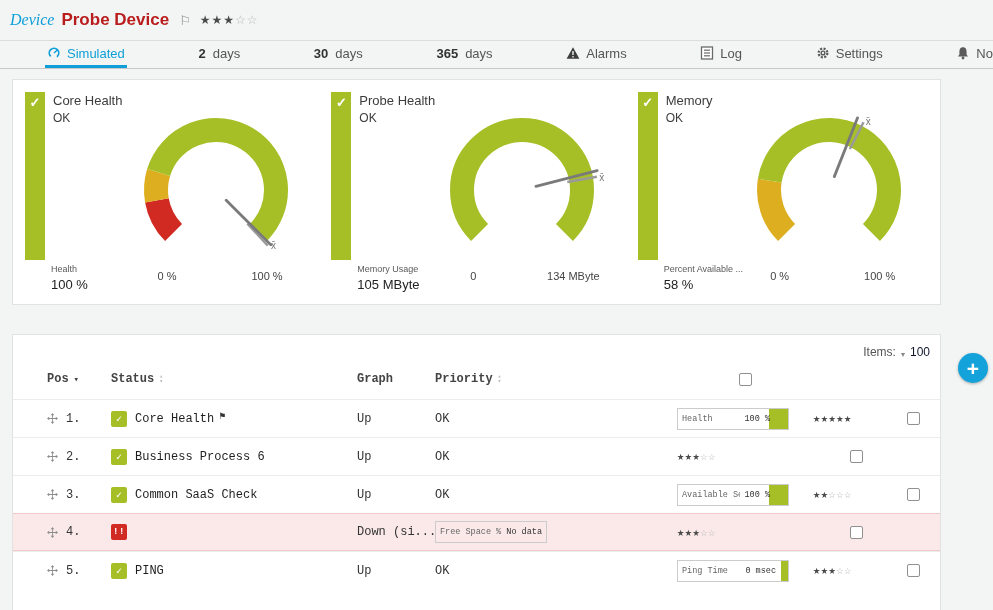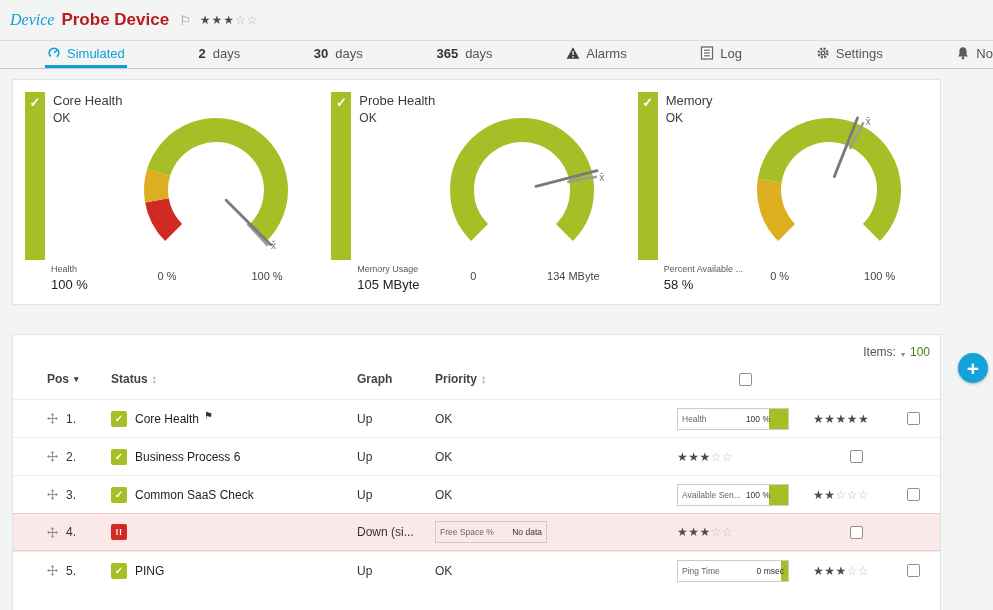--- a/index.html
+++ b/index.html
@@ -47,23 +47,23 @@
   .gmin { left:150px; } .gmax { left:250px; }
   .gmetric { position:absolute; left:34px; bottom:0; }
   .gmetric .ml { display:block; font-size:9px;  color:#5a5a5a; margin-bottom:3px; white-space:nowrap; }
   .gmetric .mv { font-size:13px; color:#222; }
   .gavg { position:absolute; font-size:10px; color:#777; }
   
   .table-card { margin-top:29px; height:290px; }
   .items-row { height:24px; padding:14px 10px 0 0; display:flex; justify-content:flex-end;
                align-items:flex-end; gap:5px; font-size:12px; color:#555; cursor:pointer; }
   .items-row .chev { color:#888; font-size:8px; }
-  .items-row .ival { color:#4d7c0f; }
+  .items-row .ival { color:#0f172a; }
   .tgrid { display:grid; grid-template-columns:64px 246px 78px 242px 136px 86px 28px;
-           align-items:center; padding-left:34px; padding-right:10px; }
+           align-items:center; padding-left:34px; padding-right:10px;font-family:Liberation Mono, monospace; }
   .thead { height:40px; font-weight:bold; color:#444; }
   .th { display:flex; align-items:center; cursor:pointer; }
   .sort-down { color:#444; font-size:9px; margin-left:5px; }
   .sorts { display:inline-flex; flex-direction:column; margin-left:5px;
            font-size:6.5px; line-height:5px; color:#bdbdbd; font-weight:normal; }
   .trow { height:38px; border-top:1px solid #ececec; background:#fff; }
   .trow.down { background:#fbe9e9; border-top:1px solid #f0caca; border-bottom:1px solid #f0caca; }
   .td { font-size:12px; color:#333; overflow:hidden; white-space:nowrap; }
   .td-pos { display:flex; align-items:center; gap:8px; }
   .mv-icon { width:11px; height:11px; fill:#8c8c8c; cursor:grab; }
@@ -78,21 +78,21 @@
           display:flex; align-items:center; padding:0 4px; overflow:hidden; cursor:pointer; }
   .trow.down .mini { background:transparent; }
   .glabel { font-size:8.5px; color:#666; flex:1; overflow:hidden; white-space:nowrap; }
   .gval   { font-size:8.5px; color:#333; margin-left:4px; position:relative; z-index:1; }
   .g-fill-green::after, .g-fill-dark::after, .g-fill-green-sm::after {
     content:""; position:absolute; right:0; top:0; bottom:0; }
   .g-fill-green::after    { width:19px; background:#a6bf27; }
   .g-fill-dark::after     { width:15px; background:#6b6b6b; }
   .g-fill-green-sm::after { width:7px;  background:#a6bf27; }
   .g-fill-green .gval, .g-fill-dark .gval { margin-right:14px; }
-  .g-fill-green-sm .gval { }
+  .g-fill-green-sm .gval { margin-right:8px; }
   .td-pri { letter-spacing:0.5px; cursor:pointer; }
   .s-on  { color:#4b4b4b; }
   .s-off { color:#bdbdbd; }
   .td-check { display:flex; justify-content:center; }
   .cb { width:13px; height:13px; border:1px solid #909090; border-radius:2px; background:#fff; cursor:pointer; }
   
   .fab { position:absolute; left:958px; top:353px; width:30px; height:30px; border-radius:50%;
          background:#13a3da; color:#fff; font-size:21px; font-weight:bold; line-height:1;
          display:flex; align-items:center; justify-content:center;
          box-shadow:0 1px 3px rgba(0,0,0,0.3); cursor:pointer; }

